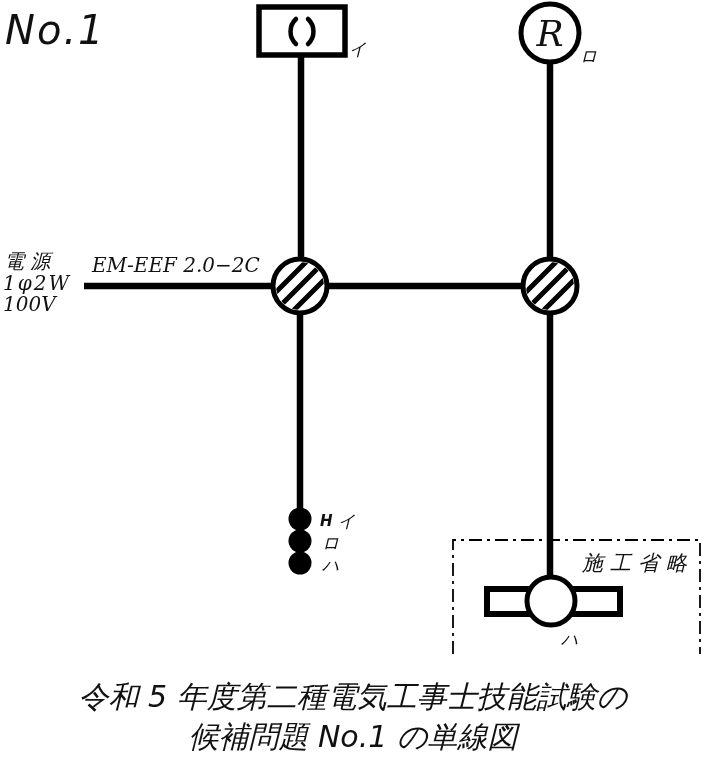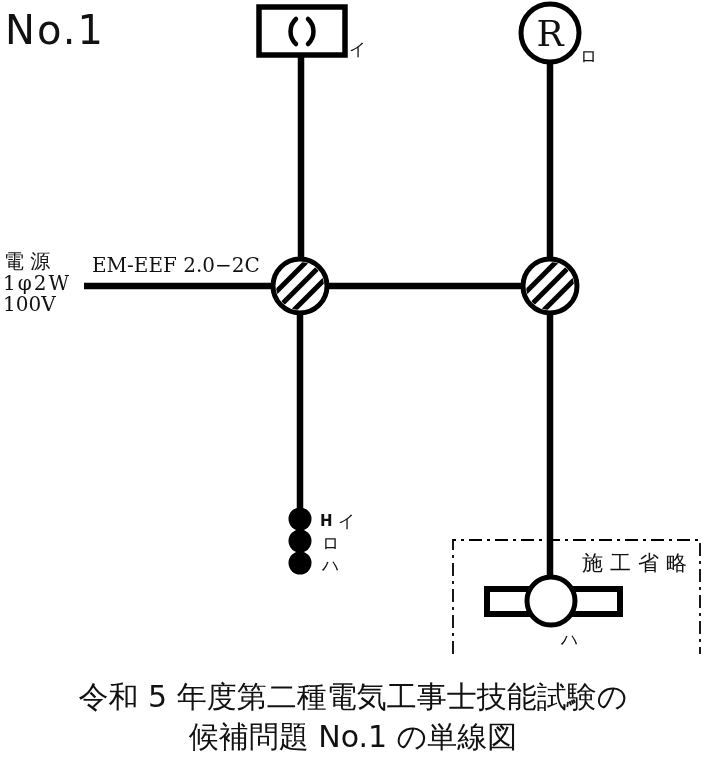--- a/index.html
+++ b/index.html
@@ -2,20 +2,21 @@
 <html><head>
 <meta charset="utf-8">
 <style>
   html, body { margin: 0; padding: 0; background: #ffffff; }
   .stage {
     position: relative;
     width: 706px;
     height: 766px;
     background: #ffffff;
     overflow: hidden;
+    font-style: italic;
   }
   svg { display: block; }
   .serif { font-family: "DejaVu Serif", "Liberation Serif", serif; }
   .sans  { font-family: "DejaVu Sans", "Liberation Sans", sans-serif; }
   text { fill: #111111; }
 </style>
 </head>
 <body>
 
 <div class="stage">

